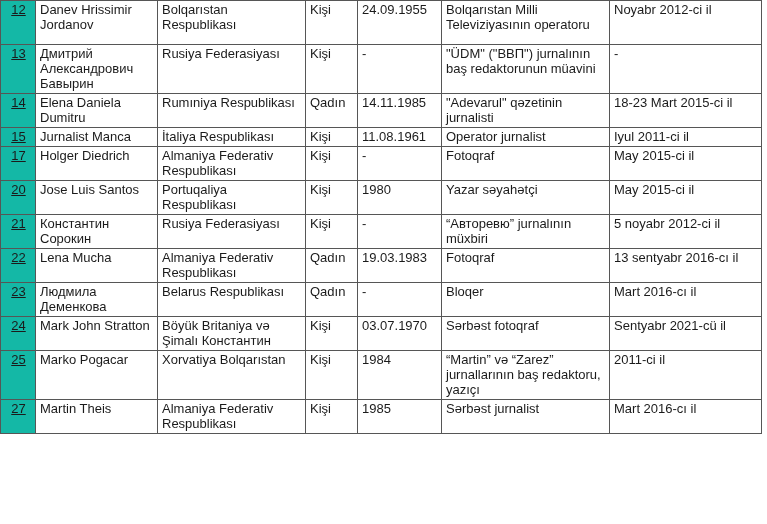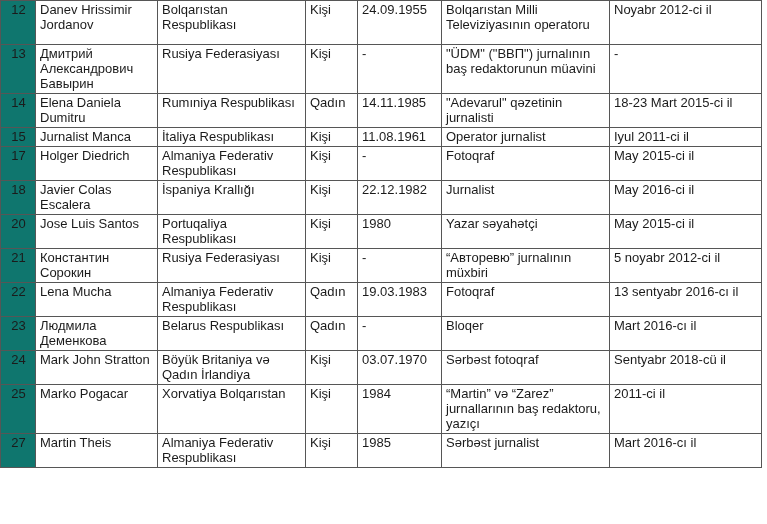--- a/index.html
+++ b/index.html
@@ -25,22 +25,23 @@
     vertical-align: top;
     font-size: 13px;
     line-height: 15px;
     padding: 1px 3px 2px 4px;
     overflow: hidden;
     word-wrap: break-word;
   }
   td.col-no {
     text-align: center;
     vertical-align: middle;
-    background: #0f766e;
+    background: #14b8a6;
     padding: 1px 2px;
+    text-decoration: underline;
   }
   tr.row-first td { height: 40px; }
   col.c-no        { width: 35px;  }
   col.c-name      { width: 122px; }
   col.c-country   { width: 148px; }
   col.c-gender    { width: 52px;  }
   col.c-birth     { width: 84px;  }
   col.c-occupation{ width: 168px; }
   col.c-period    { width: 152px; }
 </style>
@@ -98,29 +99,20 @@
         <tr>
           <td class="col-no">17</td>
           <td class="col-name">Holger Diedrich</td>
           <td class="col-country">Almaniya Federativ Respublikası</td>
           <td class="col-gender">Kişi</td>
           <td class="col-birth">-</td>
           <td class="col-occupation">Fotoqraf</td>
           <td class="col-period">May 2015-ci il</td>
         </tr>
         <tr>
-          <td class="col-no">18</td>
-          <td class="col-name">Javier Colas Escalera</td>
-          <td class="col-country">İspaniya Krallığı</td>
-          <td class="col-gender">Kişi</td>
-          <td class="col-birth">22.12.1982</td>
-          <td class="col-occupation">Jurnalist</td>
-          <td class="col-period">May 2016-ci il</td>
-        </tr>
-        <tr>
           <td class="col-no">20</td>
           <td class="col-name">Jose Luis Santos</td>
           <td class="col-country">Portuqaliya Respublikası</td>
           <td class="col-gender">Kişi</td>
           <td class="col-birth">1980</td>
           <td class="col-occupation">Yazar səyahətçi</td>
           <td class="col-period">May 2015-ci il</td>
         </tr>
         <tr>
           <td class="col-no">21</td>
@@ -145,25 +137,25 @@
           <td class="col-name">Людмила Деменкова</td>
           <td class="col-country">Belarus Respublikası</td>
           <td class="col-gender">Qadın</td>
           <td class="col-birth">-</td>
           <td class="col-occupation">Bloqer</td>
           <td class="col-period">Mart 2016-cı il</td>
         </tr>
         <tr>
           <td class="col-no">24</td>
           <td class="col-name">Mark John Stratton</td>
-          <td class="col-country">Böyük Britaniya və Qadın İrlandiya</td>
+          <td class="col-country">Böyük Britaniya və Şimalı Константин</td>
           <td class="col-gender">Kişi</td>
           <td class="col-birth">03.07.1970</td>
           <td class="col-occupation">Sərbəst fotoqraf</td>
-          <td class="col-period">Sentyabr 2018-cü il</td>
+          <td class="col-period">Sentyabr 2021-cü il</td>
         </tr>
         <tr>
           <td class="col-no">25</td>
           <td class="col-name">Marko Pogacar</td>
           <td class="col-country">Xorvatiya Bolqarıstan</td>
           <td class="col-gender">Kişi</td>
           <td class="col-birth">1984</td>
           <td class="col-occupation">“Martin” və “Zarez” jurnallarının baş redaktoru, yazıçı</td>
           <td class="col-period">2011-ci il</td>
         </tr>

